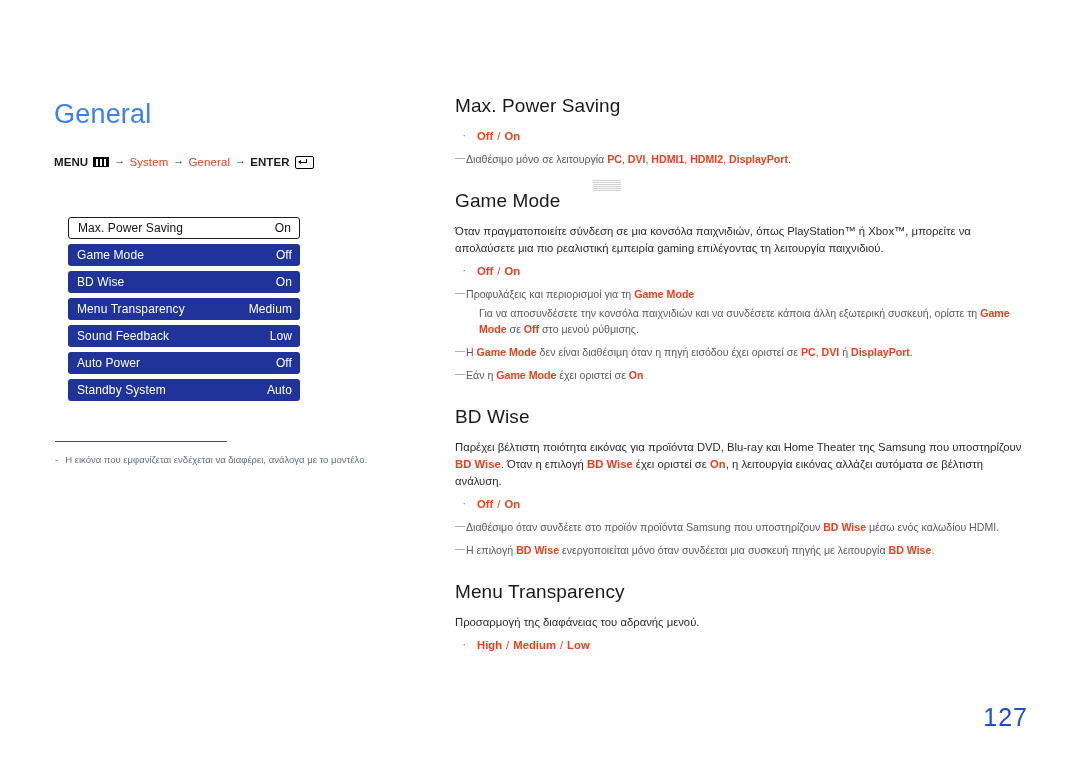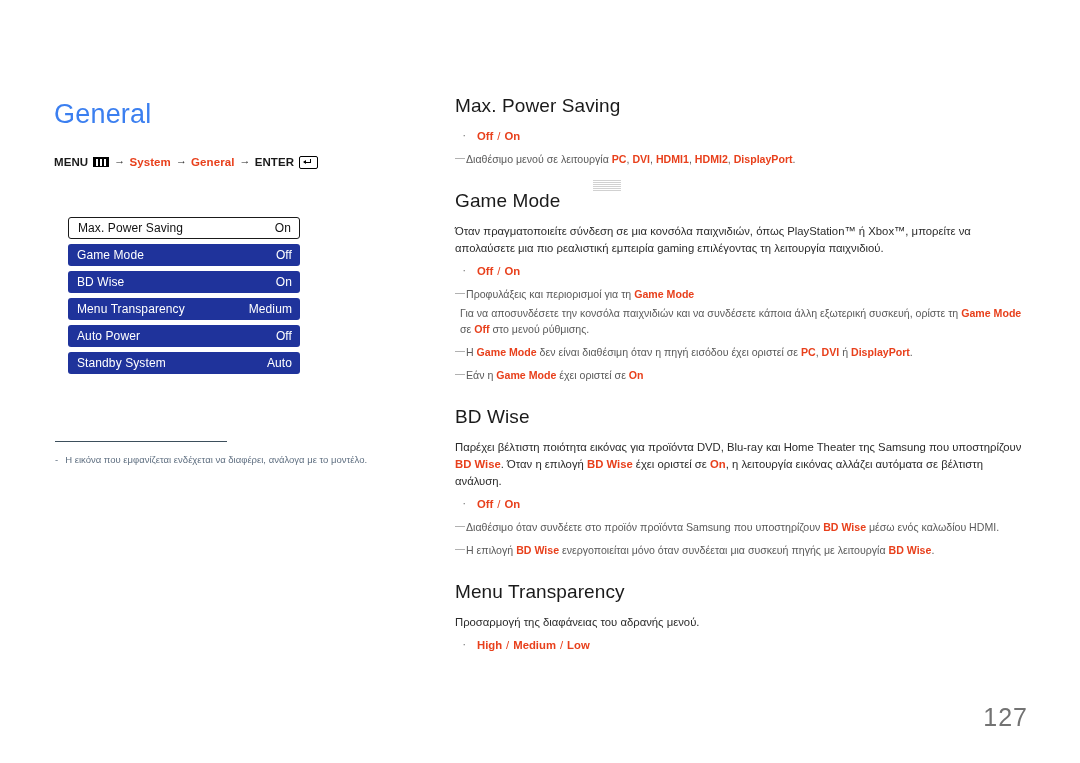--- a/index.html
+++ b/index.html
@@ -36,21 +36,21 @@
   #breadcrumb {
     margin-top: 26px;
     font-size: 11.5px;
     color: #1a1a1a;
     display: flex;
     align-items: center;
     white-space: nowrap;
     letter-spacing: .1px;
   }
   #breadcrumb .bc-text { font-weight: 700; }
-  #breadcrumb .bc-red { color: #e8401c; font-weight: 700; }
+  #breadcrumb .bc-red { color: #e8401c; font-weight: 400; }
   #breadcrumb .bc-arrow {
     display: inline-block;
     margin: 0 4px 0 5px;
     font-size: 11px;
     color: #1a1a1a;
     transform: translateY(-2px);
   }
   .menu-glyph {
     display: inline-block;
     width: 16px;
@@ -204,21 +204,21 @@
   }
   .note-dash {
     flex: 0 0 11px;
     width: 11px;
     color: #9a9a9a;
     font-size: 10px;
     line-height: 1.25;
   }
   .note-body { flex: 1; }
   .note-sub {
-    margin-left: 5px;
+    margin-left: 24px;
     font-size: 10.6px;
     line-height: 1.5;
     color: #5a5a5a;
   }
   .r { color: #e8401c; font-weight: 700; }
 
   .pad-top-8 { margin-top: 8px; }
 
   #artifact-box {
     position: absolute;
@@ -230,21 +230,21 @@
       repeating-linear-gradient(0deg, #c9c9c9 0px, #c9c9c9 1px, #ffffff 1px, #ffffff 2px),
       repeating-linear-gradient(90deg, #d6d6d6 0px, #d6d6d6 1px, #ffffff 1px, #ffffff 2px);
     opacity: .85;
   }
 
   #page-number {
     position: absolute;
     right: 52px;
     top: 703px;
     font-size: 25px;
-    color: #737373;
+    color: #1d4ed8;
     letter-spacing: 1px;
     font-weight: 400;
   }
 </style>
 </head>
 <body>
 
 <div id="left-col">
   <h1 id="page-title">General</h1>
 
@@ -276,20 +276,24 @@
   </div>
   <div class="osd-row normal">
     <span class="osd-label">BD Wise</span>
     <span class="osd-value">On</span>
   </div>
   <div class="osd-row normal">
     <span class="osd-label">Menu Transparency</span>
     <span class="osd-value">Medium</span>
   </div>
   <div class="osd-row normal">
+    <span class="osd-label">Sound Feedback</span>
+    <span class="osd-value">Low</span>
+  </div>
+  <div class="osd-row normal">
     <span class="osd-label">Auto Power</span>
     <span class="osd-value">Off</span>
   </div>
   <div class="osd-row normal">
     <span class="osd-label">Standby System</span>
     <span class="osd-value">Auto</span>
   </div>
 </div>
 
 <div id="left-footnote">
@@ -303,21 +307,21 @@
 <div id="right-col">
 
   <div class="section">
     <h2 class="sec-title">Max. Power Saving</h2>
     <div class="opt-line">
       <span class="opt-bullet">·</span>
       <span><span>Off</span><span class="opt-sep" style="margin:0 4px;">/</span><span>On</span></span>
     </div>
     <div class="note">
       <span class="note-dash">—</span>
-      <span class="note-body"><span>Διαθέσιμο μενού σε λειτουργία </span><span class="r">PC</span><span>, </span><span class="r">DVI</span><span>, </span><span class="r">HDMI1</span><span>, </span><span class="r">HDMI2</span><span>, </span><span class="r">DisplayPort</span><span>.</span></span>
+      <span class="note-body"><span>Διαθέσιμο μόνο σε λειτουργία </span><span class="r">PC</span><span>, </span><span class="r">DVI</span><span>, </span><span class="r">HDMI1</span><span>, </span><span class="r">HDMI2</span><span>, </span><span class="r">DisplayPort</span><span>.</span></span>
     </div>
   </div>
 
   <div class="section pad-top-8" style="margin-top:22px;">
     <h2 class="sec-title">Game Mode</h2>
     <p class="sec-body">Όταν πραγματοποιείτε σύνδεση σε μια κονσόλα παιχνιδιών, όπως PlayStation™ ή Xbox™, μπορείτε να απολαύσετε μια πιο ρεαλιστική εμπειρία gaming επιλέγοντας τη λειτουργία παιχνιδιού.</p>
     <div class="opt-line">
       <span class="opt-bullet">·</span>
       <span><span>Off</span><span class="opt-sep" style="margin:0 4px;">/</span><span>On</span></span>
     </div>

